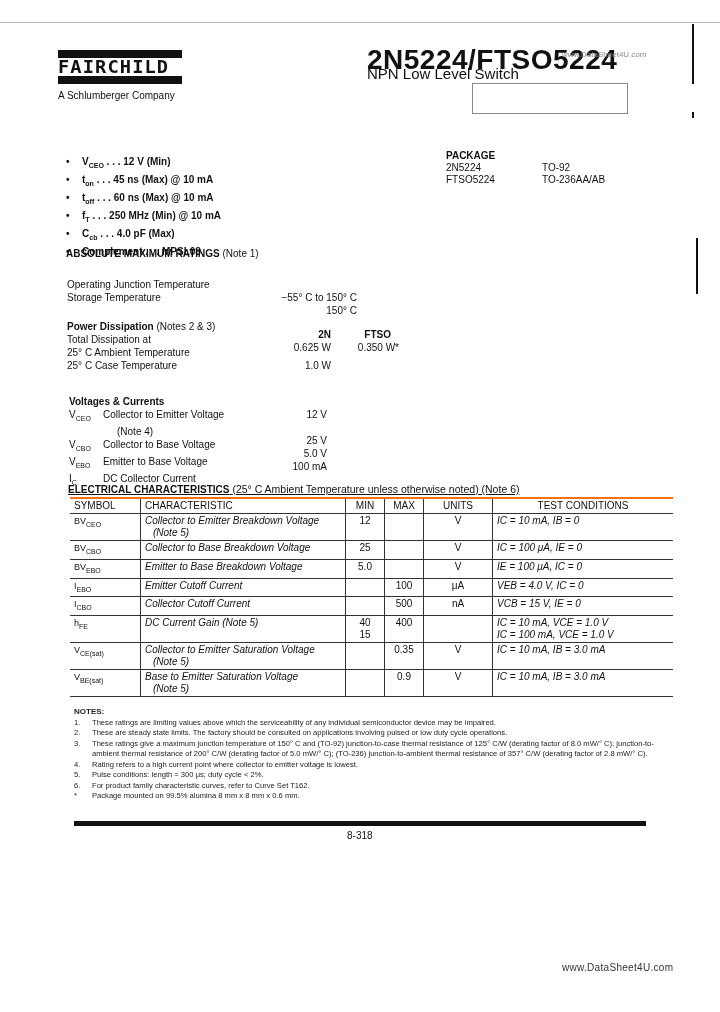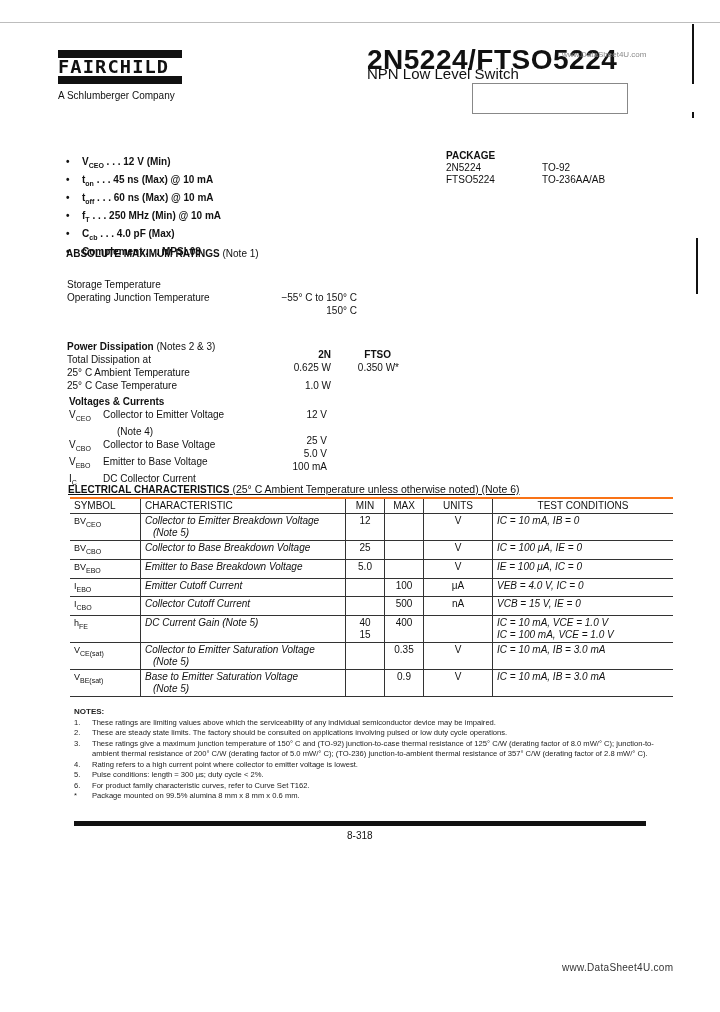--- a/index.html
+++ b/index.html
@@ -79,27 +79,27 @@
   <div class="hd">PACKAGE</div>
   <div class="row"><span>2N5224</span><span>TO-92</span></div>
   <div class="row"><span>FTSO5224</span><span>TO-236AA/AB</span></div>
 </div>
 
 <div class="abs amr sec-h">
   <span>ABSOLUTE MAXIMUM RATINGS</span> <span class="note">(Note 1)</span>
 </div>
 
 <div class="abs rt" style="left:67px;top:278px;width:300px;height:40px;">
+  <div>Operating Junction Temperature</div>
   <div>Storage Temperature</div>
-  <div>Operating Junction Temperature</div>
   <div class="val" style="left:170px;top:13px;width:120px;">−55° C to 150° C</div>
   <div class="val" style="left:170px;top:26px;width:120px;">150° C</div>
 </div>
 
-<div class="abs rt" style="left:67px;top:340px;width:340px;height:56px;">
+<div class="abs rt" style="left:67px;top:320px;width:340px;height:56px;">
   <div><span class="g">Power Dissipation</span> <span>(Notes 2 &amp; 3)</span></div>
   <div>Total Dissipation at</div>
   <div>25° C Ambient Temperature</div>
   <div>25° C Case Temperature</div>
   <div class="val g" style="left:200px;top:8px;width:64px;">2N</div>
   <div class="val g" style="left:290px;top:8px;width:34px;">FTSO</div>
   <div class="val" style="left:200px;top:21px;width:64px;">0.625 W</div>
   <div class="val" style="left:270px;top:21px;width:62px;">0.350 W*</div>
   <div class="val" style="left:200px;top:39px;width:64px;">1.0 W</div>
 </div>

